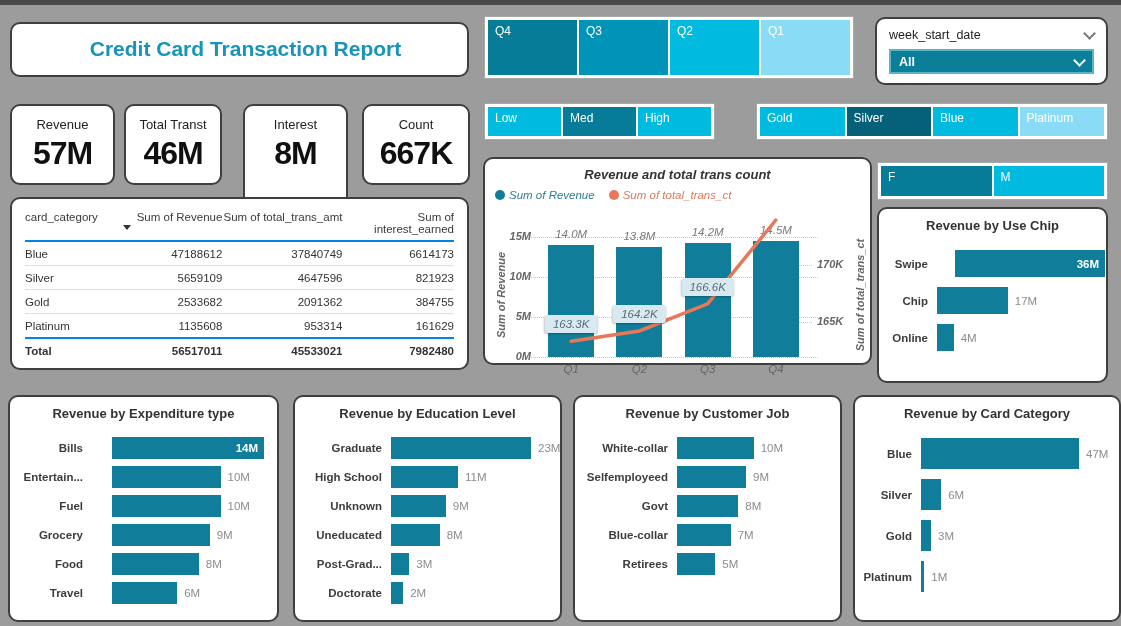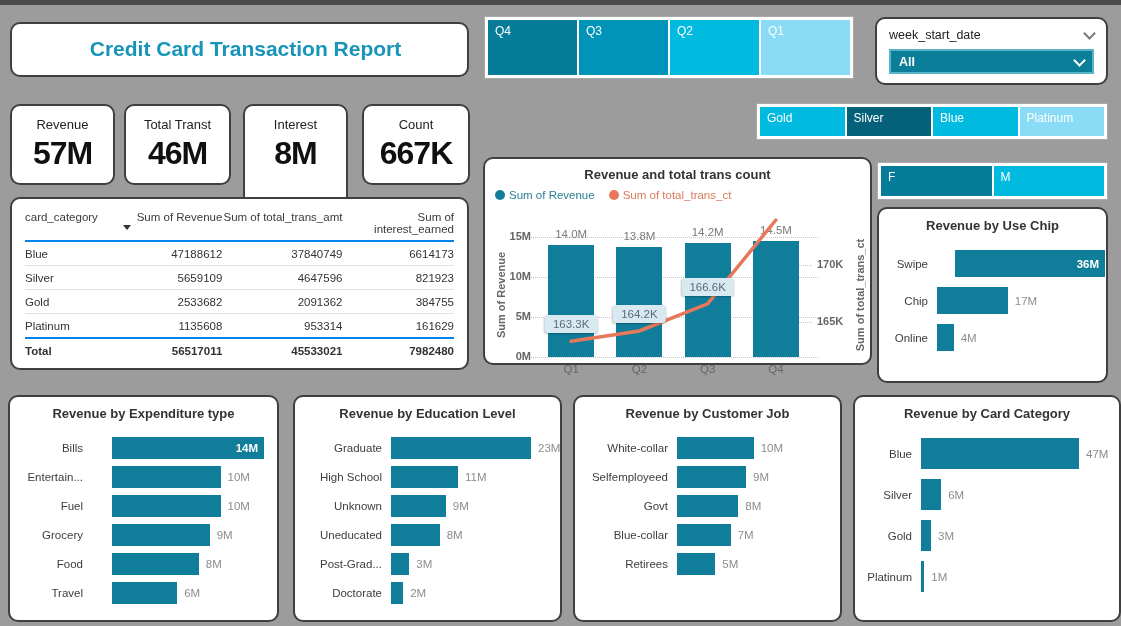--- a/index.html
+++ b/index.html
@@ -20,56 +20,56 @@
   #weekCard{left:875px;top:17px;width:233px;height:68px;padding:9px 12px;}
   .wk-row{display:flex;justify-content:space-between;align-items:center;}
   .wk-label{font-size:12.5px;color:#222;}
   .chev{width:7px;height:7px;border-right:2px solid #777;border-bottom:2px solid #777;transform:rotate(45deg);margin-top:-3px;}
   .chev.white{border-color:#fff;}
   .wk-select{margin-top:7px;height:25px;background:#0b7e99;border:2px solid #58b4c9;display:flex;align-items:center;justify-content:space-between;padding:0 8px;box-sizing:border-box;}
   .wk-value{color:#fff;font-size:12.5px;font-weight:bold;}
   
   .kpi{text-align:center;}
   #kpi0{left:10px;top:104px;width:105px;height:81px;}
-  #kpi1{left:124px;top:104px;width:107px;height:81px;}
+  #kpi1{left:124px;top:104px;width:98px;height:81px;}
   #kpi2{left:243px;top:104px;width:105px;height:105px;}
   #kpi3{left:362px;top:104px;width:108px;height:81px;}
   .kpi-label{margin-top:11px;font-size:13px;color:#222;}
   .kpi-value{font-size:32px;font-weight:bold;color:#101010;margin-top:3px;letter-spacing:-1px;}
   
   #tableCard{left:10px;top:197px;width:459px;height:173px;padding:8px 13px 0 13px;}
   table{width:100%;border-collapse:collapse;table-layout:fixed;font-size:11.5px;color:#333;}
   th{font-weight:normal;color:#3a3a3a;text-align:right;padding:4px 0 5px;border-bottom:2px solid #0084e8;vertical-align:top;}
   th:first-child{text-align:left;}
   td{padding:5.5px 0;border-bottom:1px solid #dbe1e6;text-align:right;}
   td:first-child{text-align:left;}
   tr.lastrow td{border-bottom:none;}
   tr.totalrow td{border-top:2px solid #0084e8;border-bottom:none;font-weight:bold;padding:6px 0;}
   .sortmark{width:0;height:0;border-left:4px solid transparent;border-right:4px solid transparent;border-top:5px solid #333;margin:2px 0 0 4px;}
   
-  #comboCard{left:483px;top:157px;width:389px;height:208px;}
+  #comboCard{left:483px;top:157px;width:389px;height:208px;font-style:italic;}
   .combo-title{position:absolute;left:0;right:0;top:8px;text-align:center;font-size:13px;font-weight:600;color:#333;}
   .legend{position:absolute;left:10px;top:30px;display:flex;gap:14px;align-items:center;}
   .dot{width:10px;height:10px;border-radius:50%;display:inline-block;margin-right:4px;vertical-align:-1px;}
   .dot.teal{background:#107e9b;} .dot.orange{background:#e8785a;}
   .lg-item{font-size:11.5px;} .lg-item.t{color:#2b7f95;} .lg-item.o{color:#da7a5c;}
   .yaxis-title{position:absolute;font-size:11px;font-weight:bold;color:#666;width:160px;text-align:center;transform:rotate(-90deg);}
   #lTitle{left:-64px;top:130px;} #rTitle{left:295px;top:130px;}
   .grid{position:absolute;border-top:1px dotted #c6c6c6;height:0;}
   .ltick{position:absolute;width:40px;text-align:right;font-size:11px;font-weight:bold;color:#666;}
   .rtick{position:absolute;font-size:11px;font-weight:bold;color:#666;}
   .cbar{position:absolute;}
   .blab{position:absolute;width:60px;text-align:center;font-size:11.5px;color:#7a7a7a;}
   .xlab{position:absolute;width:60px;text-align:center;font-size:11.5px;color:#666;}
   .chip{position:absolute;background:#d8e9f1;color:#5b6b75;font-size:11.5px;padding:3px 8px;border-radius:3px;transform:translateX(-50%);box-shadow:0 1px 2px rgba(0,0,0,.25);white-space:nowrap;}
   
   .panel-title{text-align:center;font-size:13px;font-weight:600;color:#333;margin-top:9px;}
   .hwrap{padding:12px 8px 0 6px;}
   .hrow{display:flex;align-items:center;}
-  .hcat{text-align:right;padding-right:9px;font-weight:normal;color:#3d3d3d;font-size:11.5px;flex:none;box-sizing:border-box;}
+  .hcat{text-align:right;padding-right:9px;font-weight:bold;color:#3d3d3d;font-size:11.5px;flex:none;box-sizing:border-box;}
   .htrack{display:flex;align-items:center;flex:none;overflow:visible;}
   .hfill{display:flex;align-items:center;justify-content:flex-end;flex:none;}
   .hval-in{color:#fff;font-weight:bold;font-size:11.5px;padding-right:6px;white-space:nowrap;}
   .hval-out{color:#8c8c8c;font-size:11.5px;padding-left:7px;white-space:nowrap;}
   #chipCard{left:877px;top:207px;width:231px;height:176px;}
   #expCard{left:8px;top:395px;width:271px;height:227px;}
   #eduCard{left:293px;top:395px;width:269px;height:227px;}
   #jobCard{left:573px;top:395px;width:269px;height:227px;}
   #ccCard{left:853px;top:395px;width:268px;height:227px;}
   .p-chip .hcat{width:52px;} .p-chip .htrack{width:150px;} .p-chip .hrow{height:37px;} .p-chip .hfill{height:27px;}
@@ -116,20 +116,25 @@
   </div>
   <div class="card kpi" id="kpi2">
     <div class="kpi-label">Interest</div>
     <div class="kpi-value">8M</div>
   </div>
   <div class="card kpi" id="kpi3">
     <div class="kpi-label">Count</div>
     <div class="kpi-value">667K</div>
   </div>
 
+  <div class="slicer" id="lmh">
+      <div class="tile" style="background: rgb(0, 187, 223);">Low</div>
+      <div class="tile" style="background: rgb(7, 124, 153);">Med</div>
+      <div class="tile" style="background: rgb(0, 187, 223);">High</div>
+    </div>
   <div class="slicer" id="catSlicer">
       <div class="tile" style="background: rgb(0, 187, 223);">Gold</div>
       <div class="tile" style="background: rgb(5, 96, 122);">Silver</div>
       <div class="tile" style="background: rgb(0, 187, 223);">Blue</div>
       <div class="tile" style="background: rgb(138, 220, 246);">Platinum</div>
     </div>
   <div class="slicer" id="fmSlicer">
       <div class="tile" style="background: rgb(7, 124, 153);">F</div>
       <div class="tile" style="background: rgb(0, 187, 223);">M</div>
     </div>

